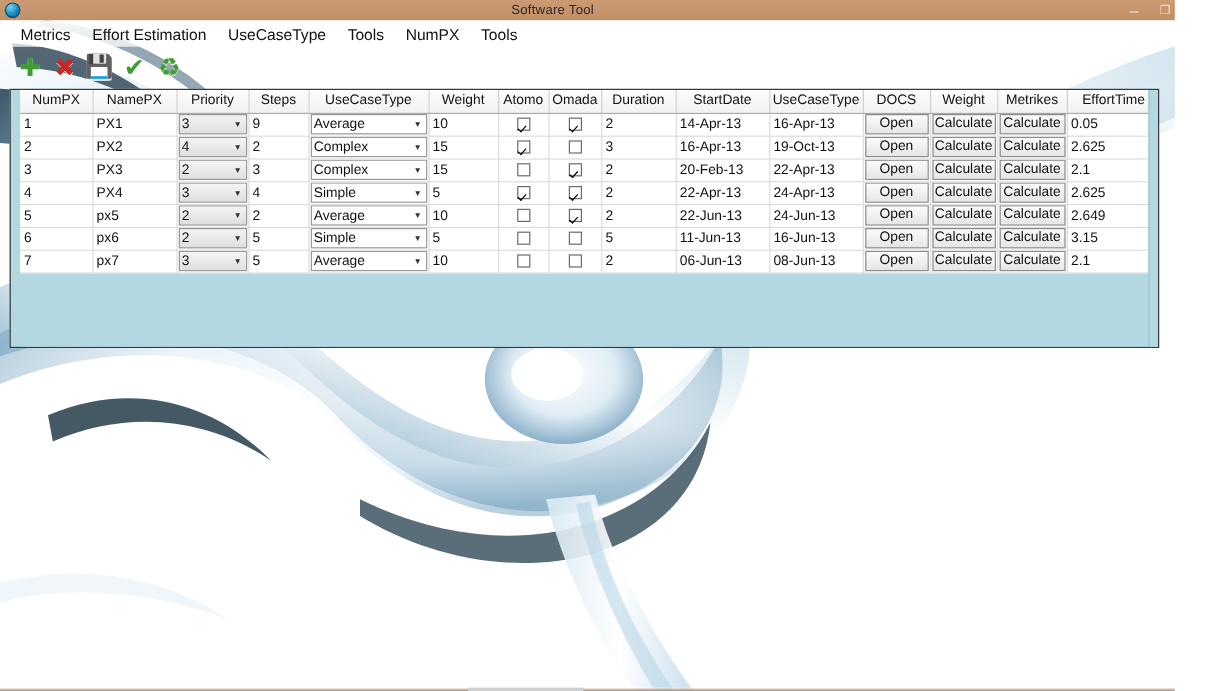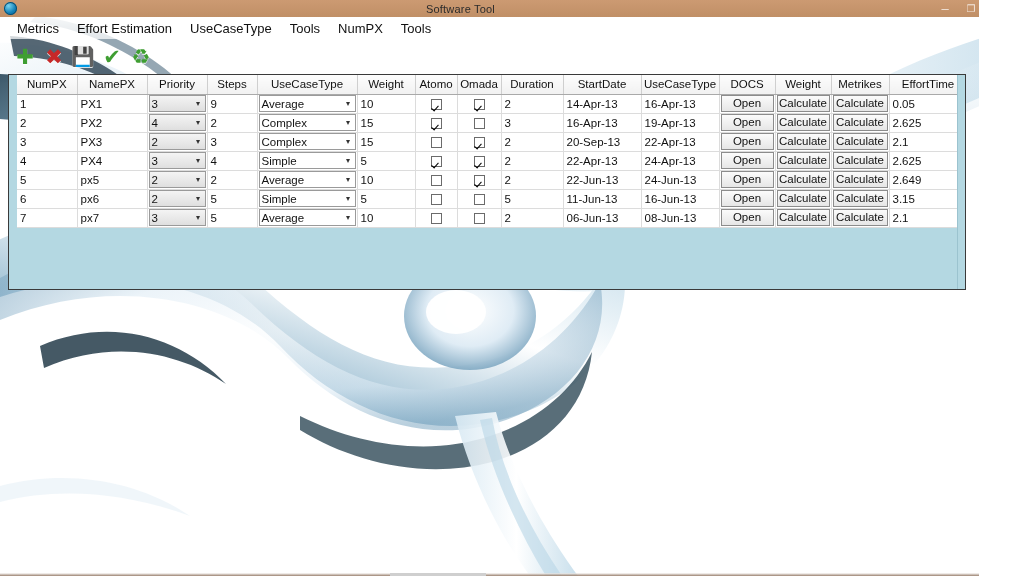--- a/index.html
+++ b/index.html
@@ -396,21 +396,21 @@
                 <div class="combo-white">
                   <span class="combo-txt">Complex</span>
                   <span class="combo-arrow">▾</span>
                 </div>
               </td>
               <td>15</td>
               <td class="ctr"><span class="cb on" aria-checked="true"></span></td>
               <td class="ctr"><span class="cb" aria-checked="false"></span></td>
               <td>3</td>
               <td>16-Apr-13</td>
-              <td>19-Apr-13</td>
+              <td>19-Oct-13</td>
               <td style="padding: 0px 1px;">
                 <button class="gbtn">Open</button>
               </td>
               <td style="padding: 0px 1px;">
                 <button class="gbtn">Calculate</button>
               </td>
               <td style="padding: 0px 1px;">
                 <button class="gbtn">Calculate</button>
               </td>
               <td>2.625</td>
@@ -428,21 +428,21 @@
               <td style="padding: 0px 1px;">
                 <div class="combo-white">
                   <span class="combo-txt">Complex</span>
                   <span class="combo-arrow">▾</span>
                 </div>
               </td>
               <td>15</td>
               <td class="ctr"><span class="cb" aria-checked="false"></span></td>
               <td class="ctr"><span class="cb on" aria-checked="true"></span></td>
               <td>2</td>
-              <td>20-Sep-13</td>
+              <td>20-Feb-13</td>
               <td>22-Apr-13</td>
               <td style="padding: 0px 1px;">
                 <button class="gbtn">Open</button>
               </td>
               <td style="padding: 0px 1px;">
                 <button class="gbtn">Calculate</button>
               </td>
               <td style="padding: 0px 1px;">
                 <button class="gbtn">Calculate</button>
               </td>

